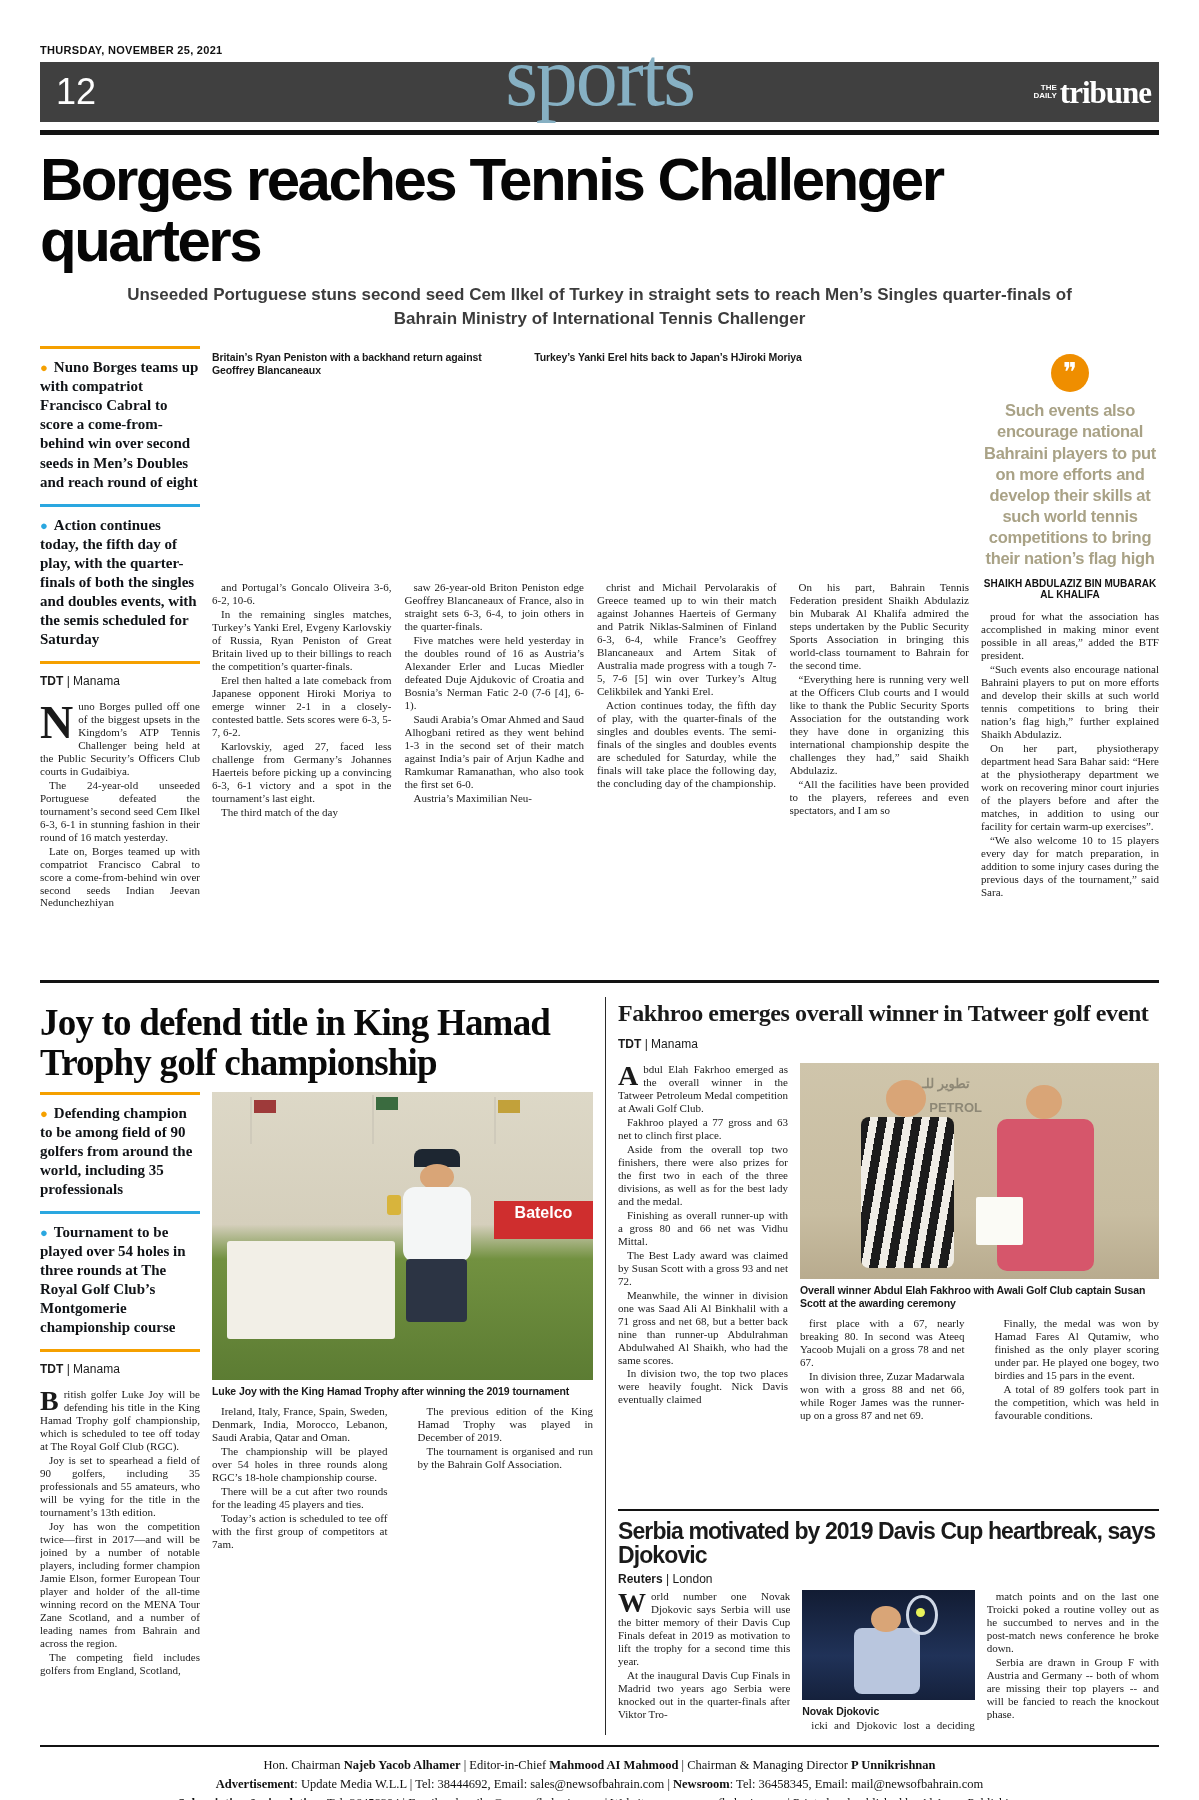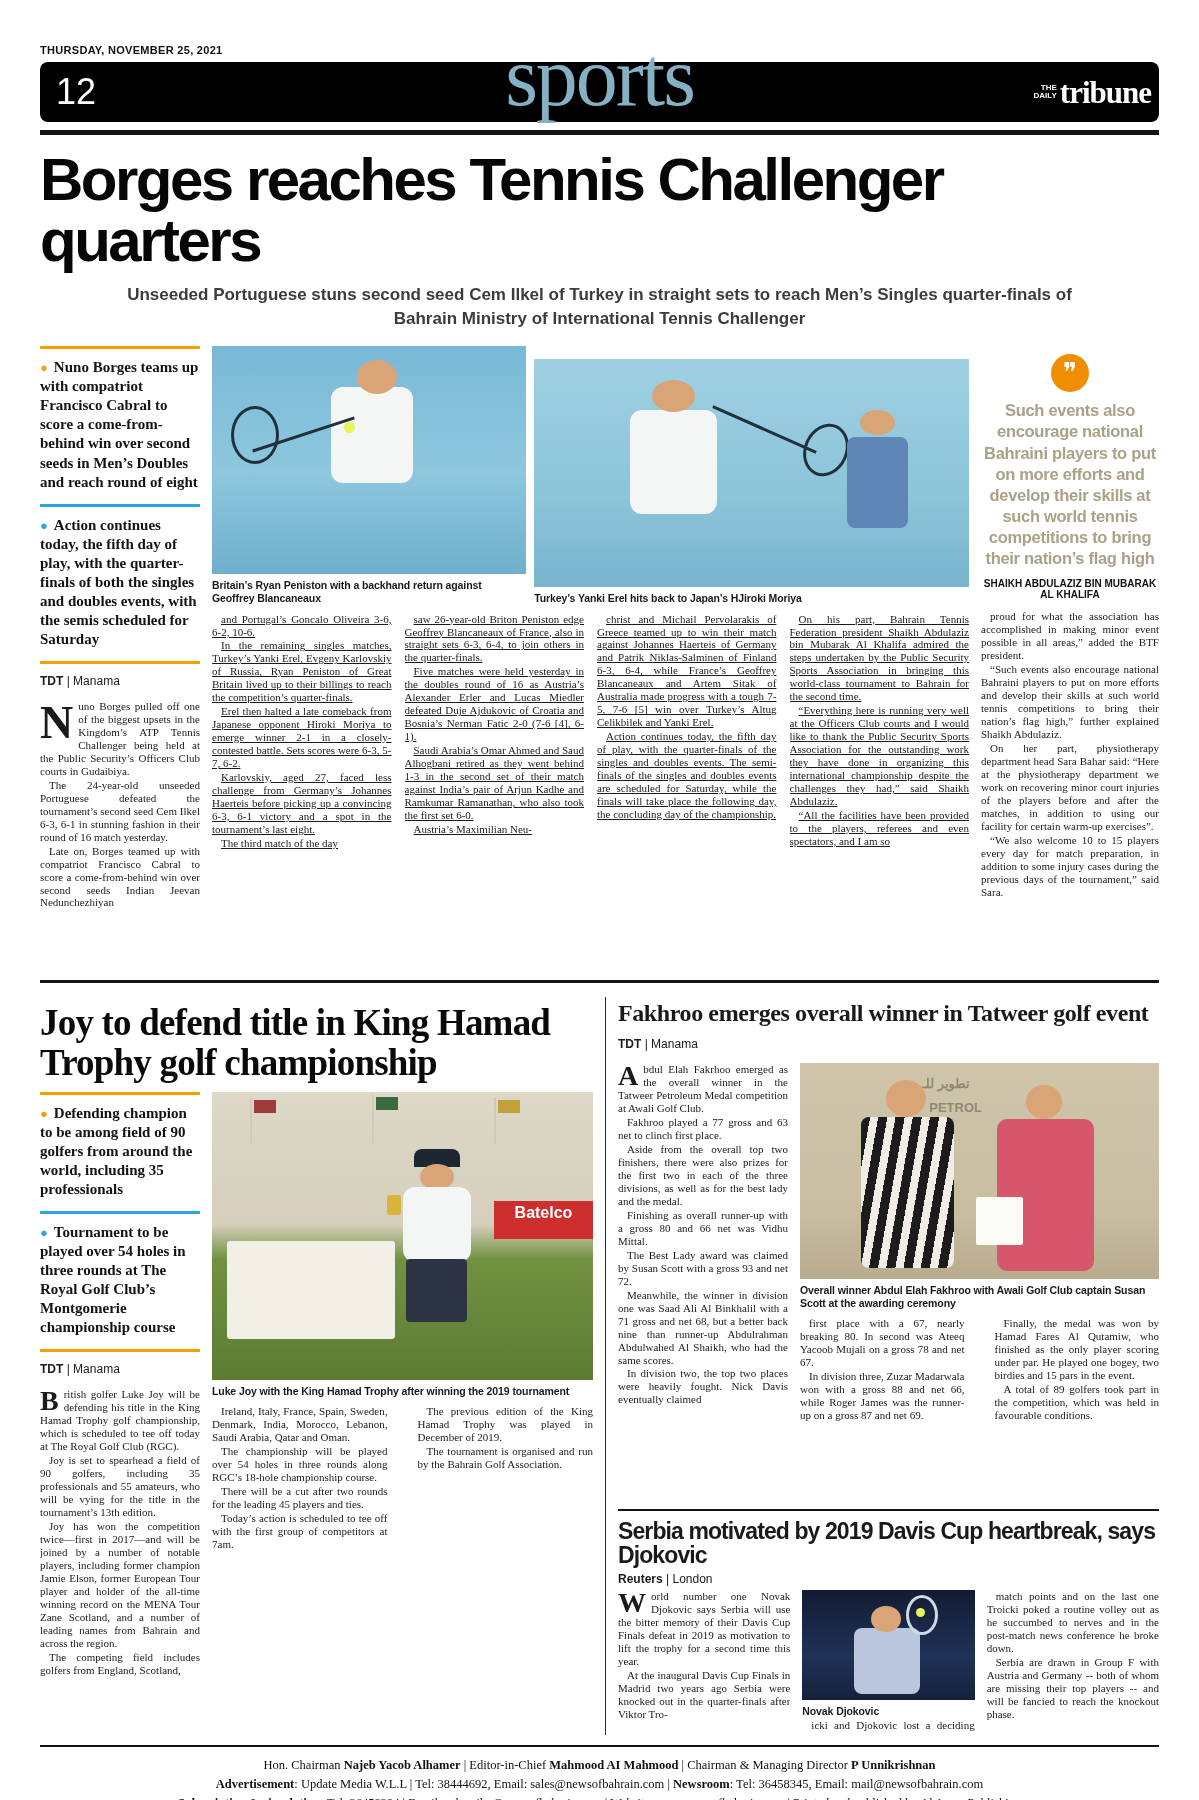--- a/index.html
+++ b/index.html
@@ -2,21 +2,21 @@
 <html><head>
 <meta charset="utf-8">
 <style>
   html,body{margin:0;padding:0;background:#e8e8e8;}
   .page{width:1199px;height:1800px;background:#fff;position:relative;margin:0 auto;
         font-family:"Liberation Serif",serif;color:#1a1a1a;overflow:hidden;}
   .inner{padding:0 40px;}
 
   
   .date-line{padding-top:44px;font:700 11px "Liberation Sans",sans-serif;letter-spacing:.3px;color:#111;}
-  .band{height:60px;background:#000000;margin-top:6px;position:relative;display:flex;align-items:center;border-radius:8px;}
+  .band{height:60px;background:#404040;margin-top:6px;position:relative;display:flex;align-items:center;}
   .pagenum{color:#fff;font:400 36px "Liberation Sans",sans-serif;margin-left:16px;}
   .sports-word{position:absolute;left:0;right:0;top:-27px;text-align:center;
                font:400 84px/1 "Liberation Serif",serif;color:#86b0c3;letter-spacing:-2px;}
   .logo{margin-left:auto;margin-right:8px;display:flex;align-items:center;gap:3px;z-index:2;}
   .logo .stack{display:flex;flex-direction:column;font:700 8px/1.05 "Liberation Sans",sans-serif;color:#fff;text-align:right;}
   .logo .tname{font:700 31px/1 "Liberation Serif",serif;color:#fff;letter-spacing:-1px;}
   .black-rule{height:5px;background:#131313;margin-top:8px;}
 
   
   .headline{font:700 60px/1.02 "Liberation Sans",sans-serif;letter-spacing:-2.5px;color:#060606;margin-top:14px;}
@@ -30,26 +30,26 @@
   .dot.orange::before{color:#f5a000;}
   .dot.blue::before{color:#2aa7e0;}
   .byline{font:700 12px "Liberation Sans",sans-serif;margin:10px 0 12px;}
   .byline .place{font-weight:400;}
   .para{font-size:11px;line-height:1.18;text-align:justify;text-indent:9px;margin:0 0 1px;}
   p.first{text-indent:0;}
   .dropcap{float:left;font:700 46px/0.82 "Liberation Serif",serif;padding:4px 5px 0 0;}
   .dropcap.small{font-size:28px;padding-top:2px;}
   .center{flex:1;display:flex;flex-direction:column;min-width:0;}
   .photo-row{display:flex;gap:8px;}
-  .figure{display:flex;flex-direction:column;justify-content:flex-end;}
+  .figure{display:flex;flex-direction:row;}
   .fig1{width:41.5%;} .fig2{flex:1;}
   .photo{position:relative;overflow:hidden;height:228px;}
   .caption{font:700 10.5px/1.25 "Liberation Sans",sans-serif;letter-spacing:-.1px;color:#191919;margin-top:5px;}
   .cols4{display:flex;gap:13px;margin-top:7px;flex:1;overflow:hidden;}
-  .cols4 .col{flex:1 1 0;overflow:hidden;min-width:0;text-decoration:underline;}
+  .cols4 .col{flex:1 1 0;overflow:hidden;min-width:0;}
   .quotecol{width:178px;flex:none;overflow:hidden;}
   .quote{text-align:center;padding-top:8px;}
   .qicon{width:38px;height:38px;border-radius:50%;background:#ef8e00;color:#fff;display:inline-flex;
          align-items:center;justify-content:center;}
   .qicon::before{content:"❞";font-size:26px;line-height:1;}
   .qtext{font:700 16.5px/1.28 "Liberation Sans",sans-serif;color:#a9a286;letter-spacing:-.3px;margin-top:8px;}
   .qattr{font:700 10px "Liberation Sans",sans-serif;color:#111;margin:9px 0 10px;}
 
   .hr-thick{height:3px;background:#131313;margin-top:12px;}
 

